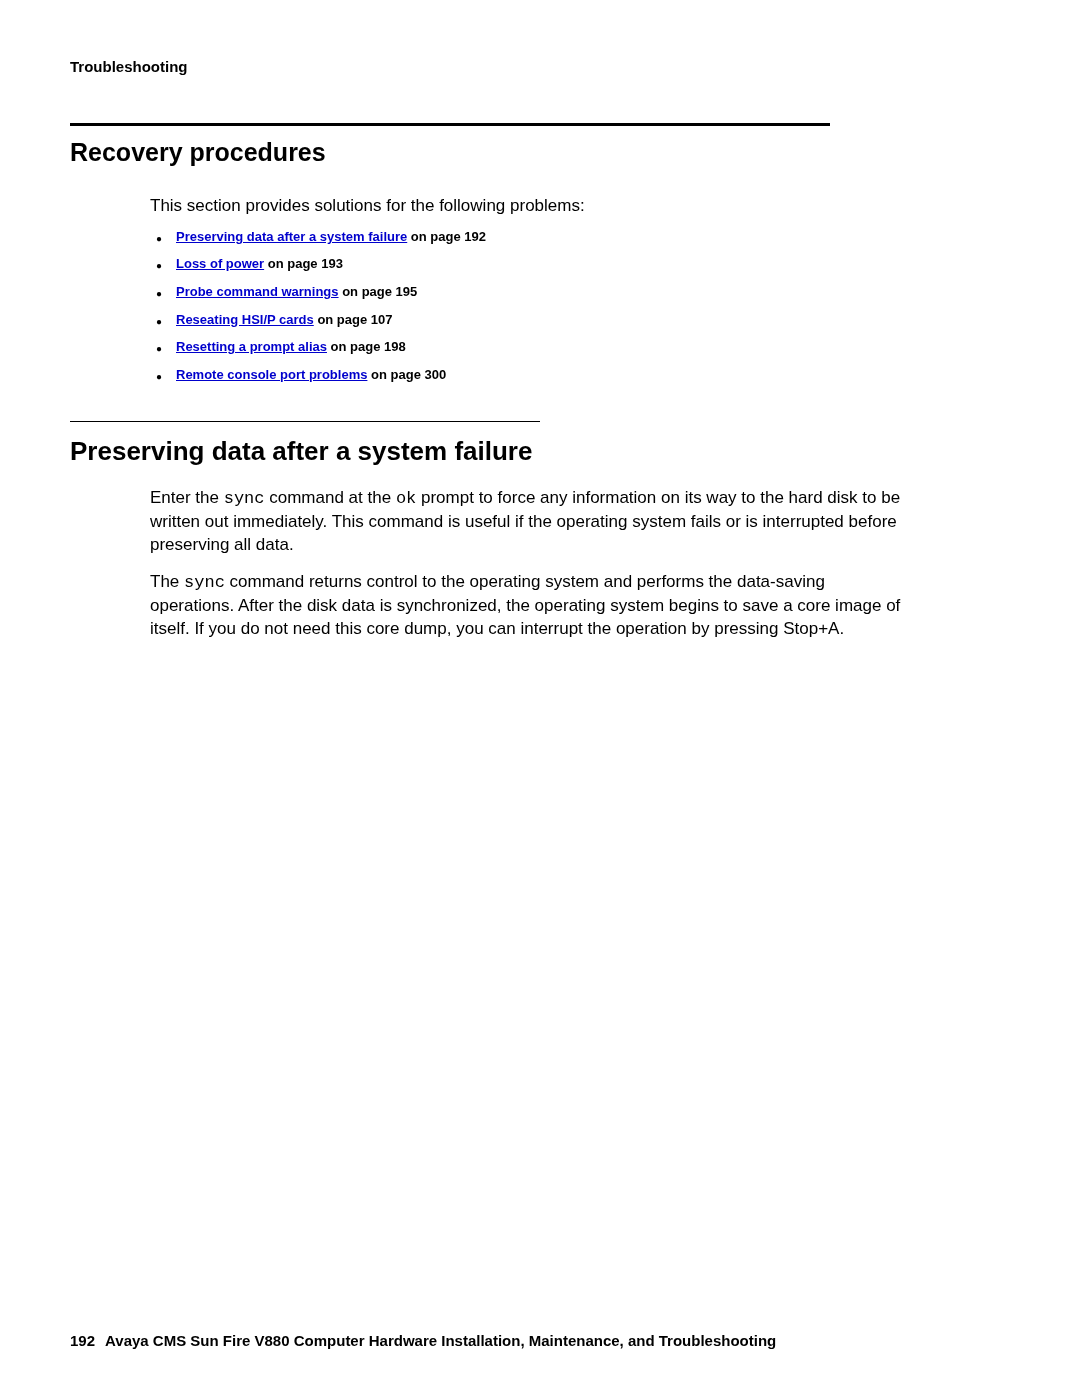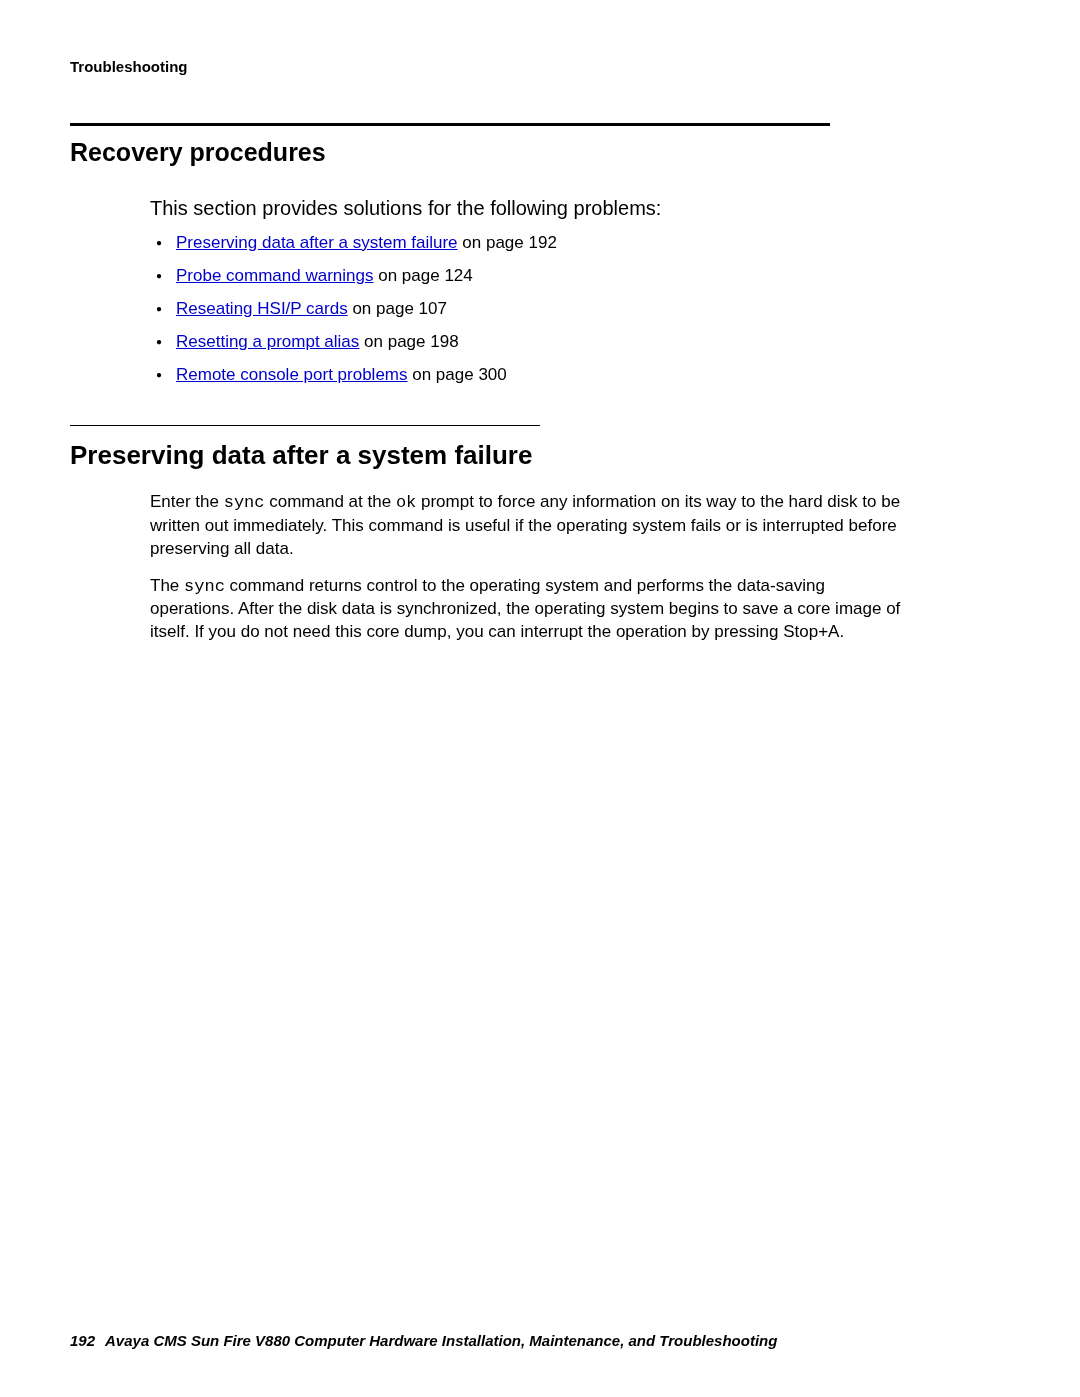--- a/index.html
+++ b/index.html
@@ -26,35 +26,36 @@
     border-top: 3px solid #000;
     margin: 0 0 12px 0;
     width: 760px;
   }
   h1.main-title {
     font-size: 25px;
     font-weight: bold;
     margin: 0 0 28px 0;
   }
   .intro {
-    font-size: 20px;
+    font-size: 17px;
     margin: 0 0 10px 80px;
     line-height: 1.35;
   }
   ul.link-list {
     list-style: none;
     margin: 0 0 0 80px;
     padding: 0;
   }
   ul.link-list li {
-    font-size: 17px;
+    font-size: 13px;
     line-height: 1.35;
     margin: 0 0 10px 0;
     padding-left: 26px;
     position: relative;
+    font-weight: bold;
   }
   ul.link-list li::before {
     content: "●";
     position: absolute;
     left: 6px;
     top: 4px;
     font-size: 10px;
   }
   a.doc-link {
     color: #0000cc;
@@ -82,21 +83,20 @@
   }
   .bold {
     font-weight: normal;
   }
   .footer {
     position: absolute;
     bottom: 48px;
     left: 70px;
     font-size: 15px;
     font-weight: bold;
-    font-style: italic;
   }
   .footer .pagenum {
     margin-right: 10px;
   }
 </style>
 </head>
 <body>
 
 <div class="page">
 
@@ -106,21 +106,24 @@
 
   <h1 class="main-title">Recovery procedures</h1>
 
   <p class="intro">This section provides solutions for the following problems:</p>
 
   <ul class="link-list">
     <li>
       <a class="doc-link" href="#">Preserving data after a system failure</a><span> on page 192</span>
     </li>
     <li>
-      <a class="doc-link" href="#">Probe command warnings</a><span> on page 124</span>
+      <a class="doc-link" href="#">Loss of power</a><span> on page 193</span>
+    </li>
+    <li>
+      <a class="doc-link" href="#">Probe command warnings</a><span> on page 195</span>
     </li>
     <li>
       <a class="doc-link" href="#">Reseating HSI/P cards</a><span> on page 107</span>
     </li>
     <li>
       <a class="doc-link" href="#">Resetting a prompt alias</a><span> on page 198</span>
     </li>
     <li>
       <a class="doc-link" href="#">Remote console port problems</a><span> on page 300</span>
     </li>

